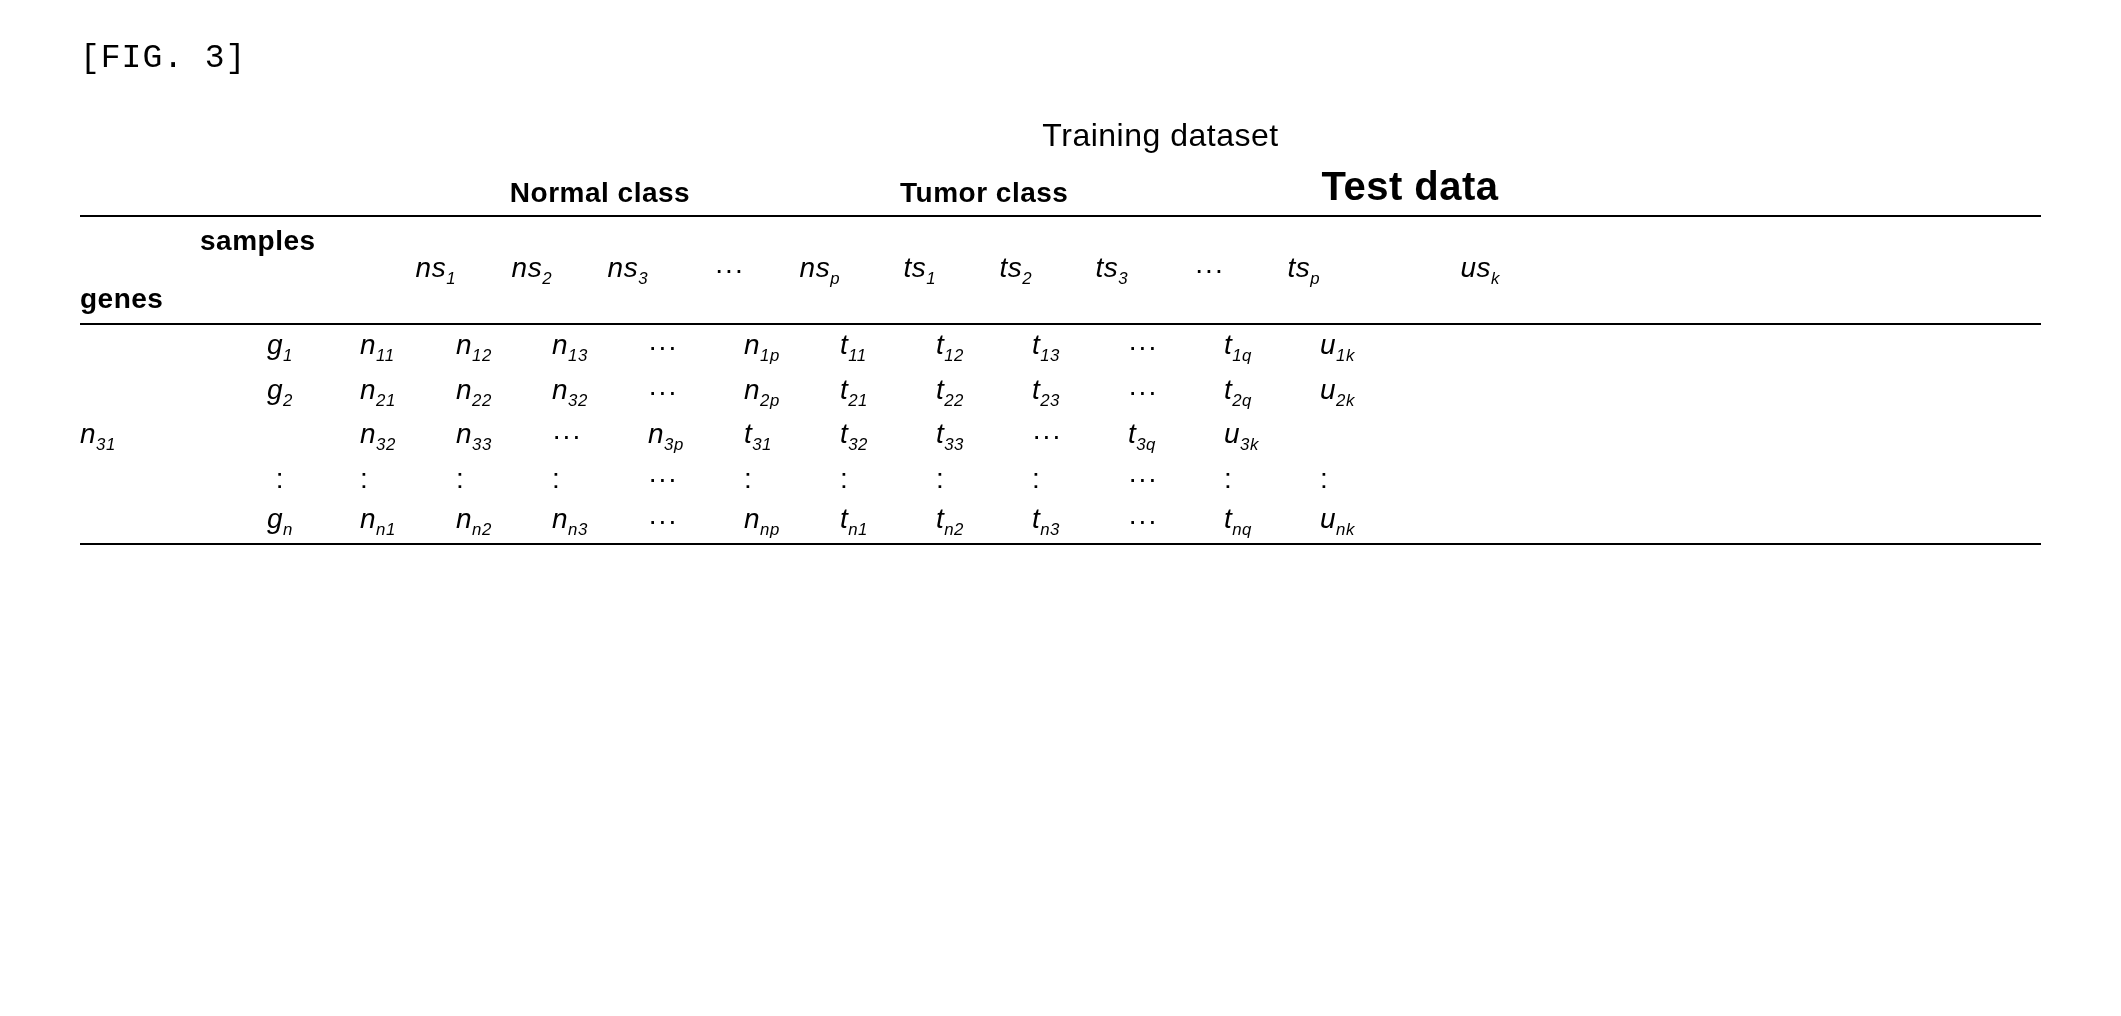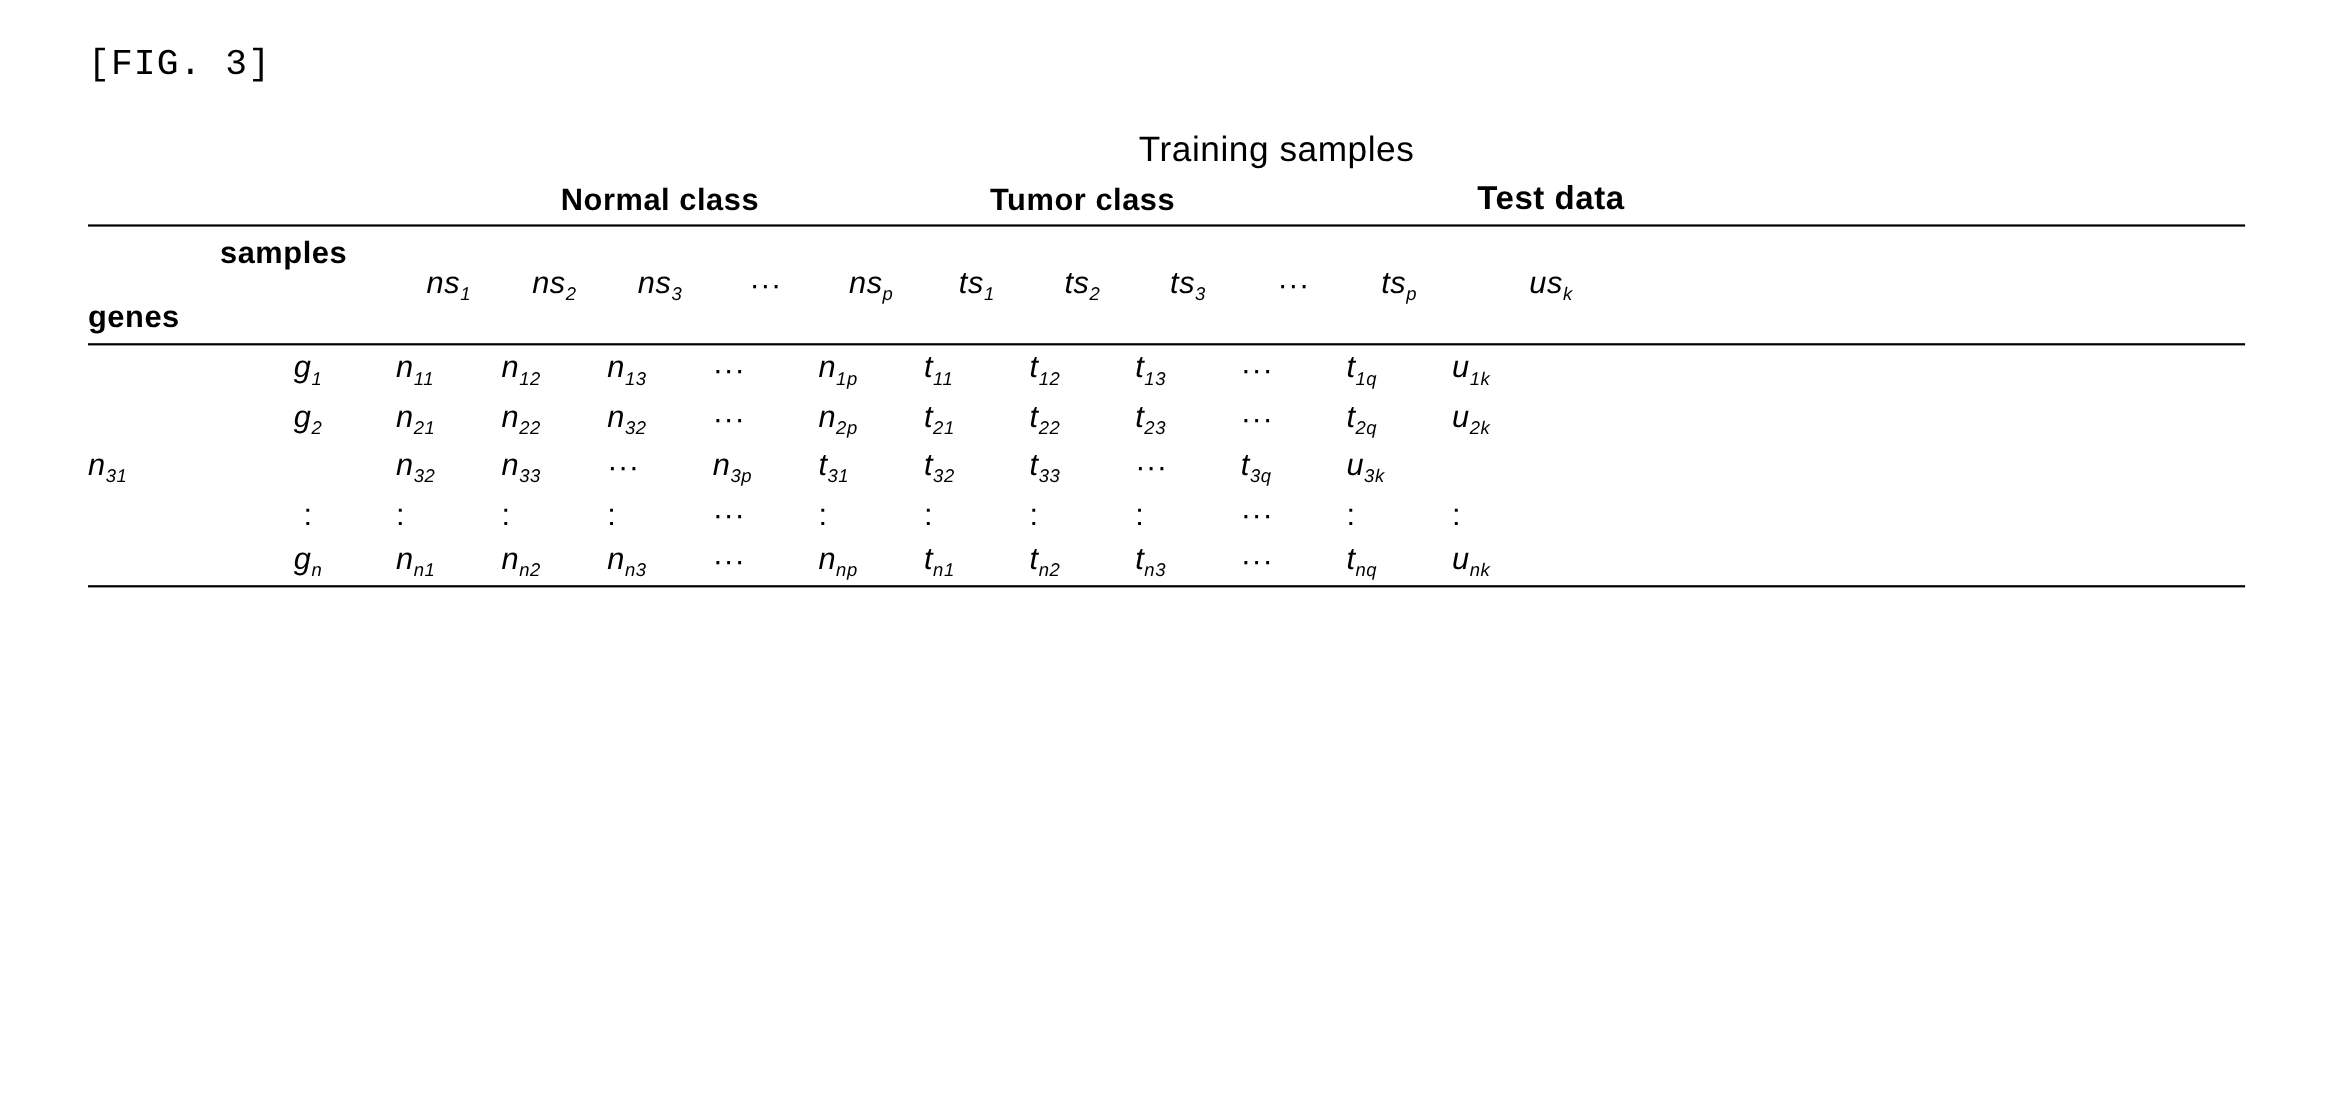--- a/index.html
+++ b/index.html
@@ -29,21 +29,21 @@
   }
   .superheader {
     display: grid;
     grid-template-columns: 280px 480px 480px 180px;
     align-items: end;
     margin-bottom: 6px;
     font-weight: bold;
   }
   .superheader .normal { text-align: center; }
   .superheader .tumor  { text-align: left; padding-left: 60px; }
-  .superheader .test   { text-align: center; font-size: 30px; }
+  .superheader .test   { text-align: center; font-size: 40px; }
   .rule-top { border-top: 2px solid #000; }
   .rule-bot { border-bottom: 2px solid #000; }
   .head-block {
     display: grid;
     grid-template-columns: 280px repeat(5, 96px) repeat(5, 96px) 180px;
     align-items: center;
     padding: 8px 0 8px 0;
   }
   .head-left {
     position: relative;
@@ -53,40 +53,40 @@
   .head-left .samples {
     position: absolute;
     top: 0;
     left: 120px;
   }
   .head-left .genes {
     position: absolute;
     bottom: 0;
     left: 0;
   }
-  .hcell { text-align: center; }
+  .hcell { text-align: right; }
   .row {
     display: grid;
     grid-template-columns: 280px repeat(5, 96px) repeat(5, 96px) 180px;
     align-items: center;
     padding: 4px 0;
   }
   .gene { text-align: center; padding-left: 120px; }
   .cell { text-align: left; }
   .ital { font-style: italic; }
   sub { font-size: 0.6em; font-style: italic; vertical-align: sub; }
 </style>
 </head>
 <body>
 
 <div class="fig-label">[FIG. 3]</div>
 
 <div class="table-wrap">
 
-  <div class="title-row">Training samples</div>
+  <div class="title-row">Training dataset</div>
 
   <div class="superheader">
     <div></div>
     <div class="normal">Normal class</div>
     <div class="tumor">Tumor class</div>
     <div class="test">Test data</div>
   </div>
 
   <div class="rule-top"></div>
 

